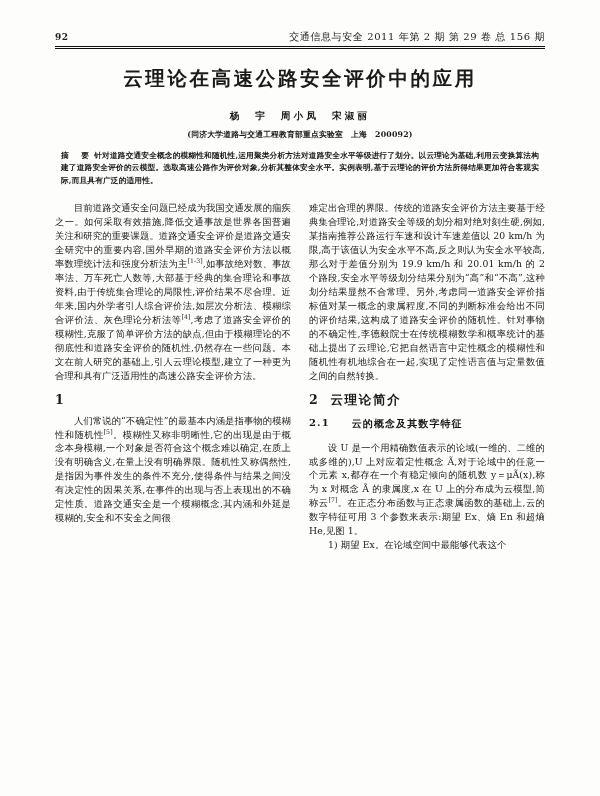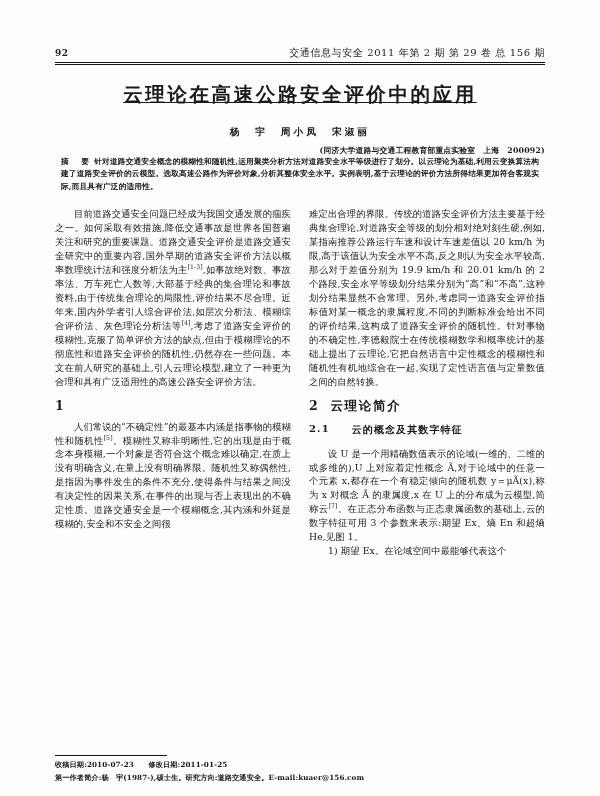--- a/index.html
+++ b/index.html
@@ -12,21 +12,21 @@
     background: #ffffff;
     font-family: "DejaVu Serif", "Liberation Serif", serif;
     color: #1a1a1a;
     overflow: hidden;
   }
   .page {
     position: relative;
     width: 600px;
     height: 796px;
     box-sizing: border-box;
-    padding: 46px 55px 0 55px;
+    padding: 30px 55px 0 55px;
     background: #fdfdfb;
   }
 
   
   .running-head {
     display: flex;
     align-items: baseline;
     justify-content: space-between;
     font-size: 8.2px;
     letter-spacing: 0.2px;
@@ -55,34 +55,34 @@
   }
 
   
   .title {
     text-align: center;
     font-size: 19.5px;
     font-weight: bold;
     letter-spacing: 2.6px;
     margin: 14px 0 18px 0;
     font-family: "DejaVu Serif", "Liberation Serif", serif;
-    text-decoration: underline;
   }
   .authors {
     text-align: center;
     font-size: 9.6px;
     font-weight: bold;
     letter-spacing: 3.2px;
     margin-bottom: 6px;
   }
   .affiliation {
-    text-align: right;
+    text-align: center;
     font-size: 7.8px;
     font-weight: bold;
     letter-spacing: 0.2px;
+    margin-bottom: 10px;
   }
 
   
   .abs-block {
     font-size: 7.7px;
     line-height: 1.62;
     text-align: justify;
     letter-spacing: 0.15px;
     padding: 0 6px;
     font-weight: bold;
@@ -222,19 +222,14 @@
         <span class="num">2.1</span>
         <span>云的概念及其数字特征</span>
       </div>
 
       <p class="indent"><span>设 U 是一个用精确数值表示的论域(一维的、二维的或多维的),U 上对应着定性概念 Ã,对于论域中的任意一个元素 x,都存在一个有稳定倾向的随机数 y＝μÃ(x),称为 x 对概念 Ã 的隶属度,x 在 U 上的分布成为云模型,简称云</span><sup>[7]</sup><span>。在正态分布函数与正态隶属函数的基础上,云的数字特征可用 3 个参数来表示:期望 Ex、熵 En 和超熵 He,见图 1。</span></p>
 
       <p class="indent">1) 期望 Ex。在论域空间中最能够代表这个</p>
     </div>
   </div>
 
-  <div class="footnote">
-    <div class="fn-rule"></div>
-    <p class="fn-wide"><span>收稿日期:</span><span>2010-07-23</span>　　<span>修改日期:</span><span>2011-01-25</span></p>
-    <p class="fn-wide">第一作者简介:杨　宇(1987-),硕士生。研究方向:道路交通安全。E-mail:kuaer@156.com</p>
-  </div>
 
 </div>
 
 </body></html>

